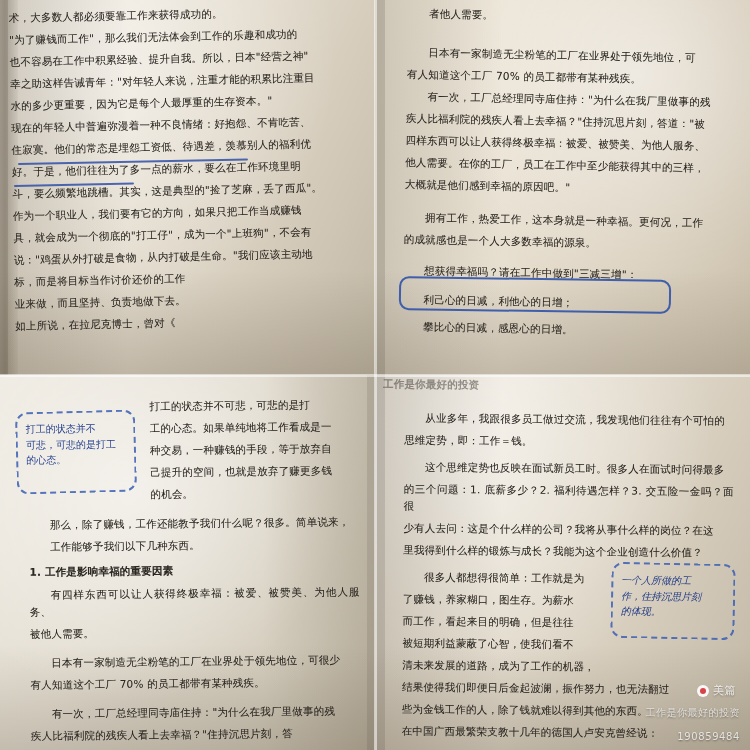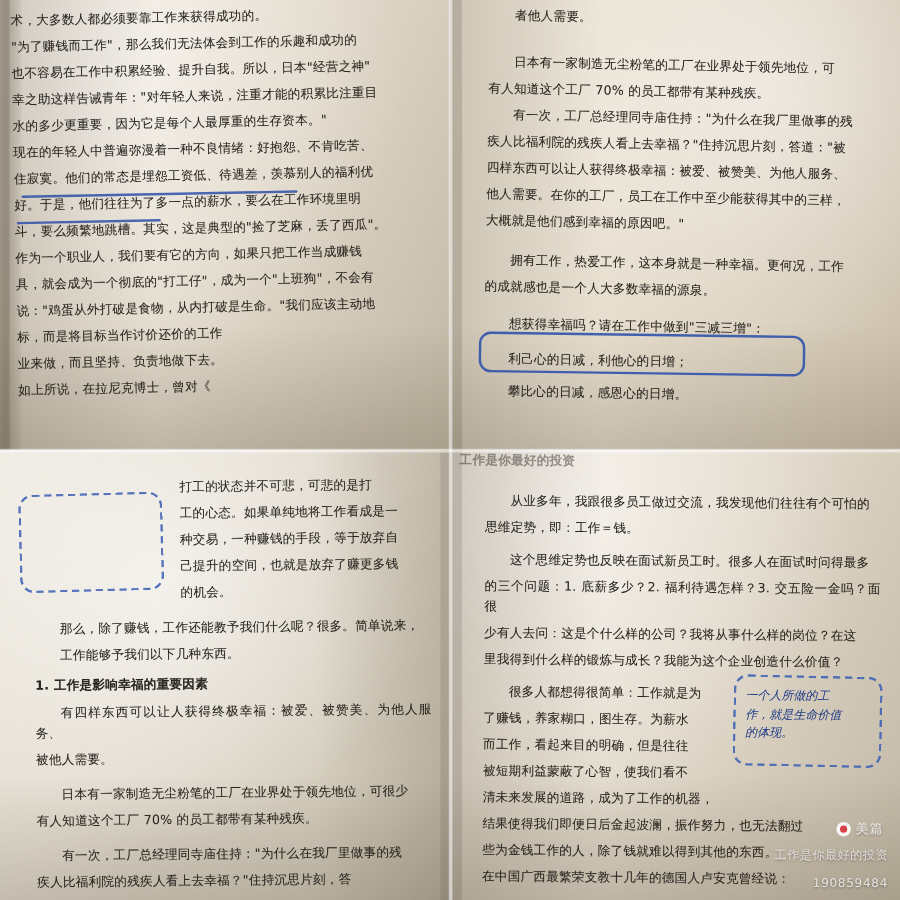--- a/index.html
+++ b/index.html
@@ -222,20 +222,25 @@
     <div class="box-blue" style="left:24px;top:278px;width:268px;height:30px;transform:rotate(0.8deg);"></div>
     <div class="edge-dark" style="left:0;top:0;width:10px;height:375px;opacity:0.45;"></div>
   </div>
 
   <div class="quad">
     <div class="paper cool"></div>
     <div class="shade-r"></div>
     <div class="shade-b"></div>
 
     <div class="box-dash" style="left:16px;top:36px;width:116px;height:78px;transform:rotate(-1.5deg);"></div>
+    <div class="note tilt-c" style="left:26px;top:46px;width:104px;">
+      <div>打工的状态并不</div>
+      <div>可悲，可悲的是打工</div>
+      <div>的心态。</div>
+    </div>
 
     <div class="textcol tilt-c" style="left:150px;top:22px;width:210px;">
       <p>打工的状态并不可悲，可悲的是打</p>
       <p>工的心态。如果单纯地将工作看成是一</p>
       <p>种交易，一种赚钱的手段，等于放弃自</p>
       <p>己提升的空间，也就是放弃了赚更多钱</p>
       <p>的机会。</p>
     </div>
 
     <div class="textcol tilt-c" style="left:30px;top:140px;width:330px;">
@@ -275,21 +280,21 @@
       <p style="width:212px;">被短期利益蒙蔽了心智，使我们看不</p>
       <p style="width:212px;">清未来发展的道路，成为了工作的机器，</p>
       <p>结果使得我们即便日后金起波澜，振作努力，也无法翻过</p>
       <p>些为金钱工作的人，除了钱就难以得到其他的东西。</p>
       <p>在中国广西最繁荣支教十几年的德国人卢安克曾经说：</p>
     </div>
 
     <div class="box-dash" style="left:236px;top:188px;width:120px;height:72px;transform:rotate(1.2deg);"></div>
     <div class="note note-dark tilt-d" style="left:246px;top:198px;width:108px;font-style:italic;">
       <div>一个人所做的工</div>
-      <div>作，就是生命价值</div>
+      <div>作，住持沉思片刻</div>
       <div>的体现。</div>
     </div>
 
     <div class="wm" style="right:14px;bottom:52px;font-family:Liberation Serif, serif;">
       <span class="dot"></span>
       <span>美篇</span>
     </div>
     <div class="wm-small" style="right:10px;bottom:30px;">
       <span>工作是你最好的投资</span>
     </div>

